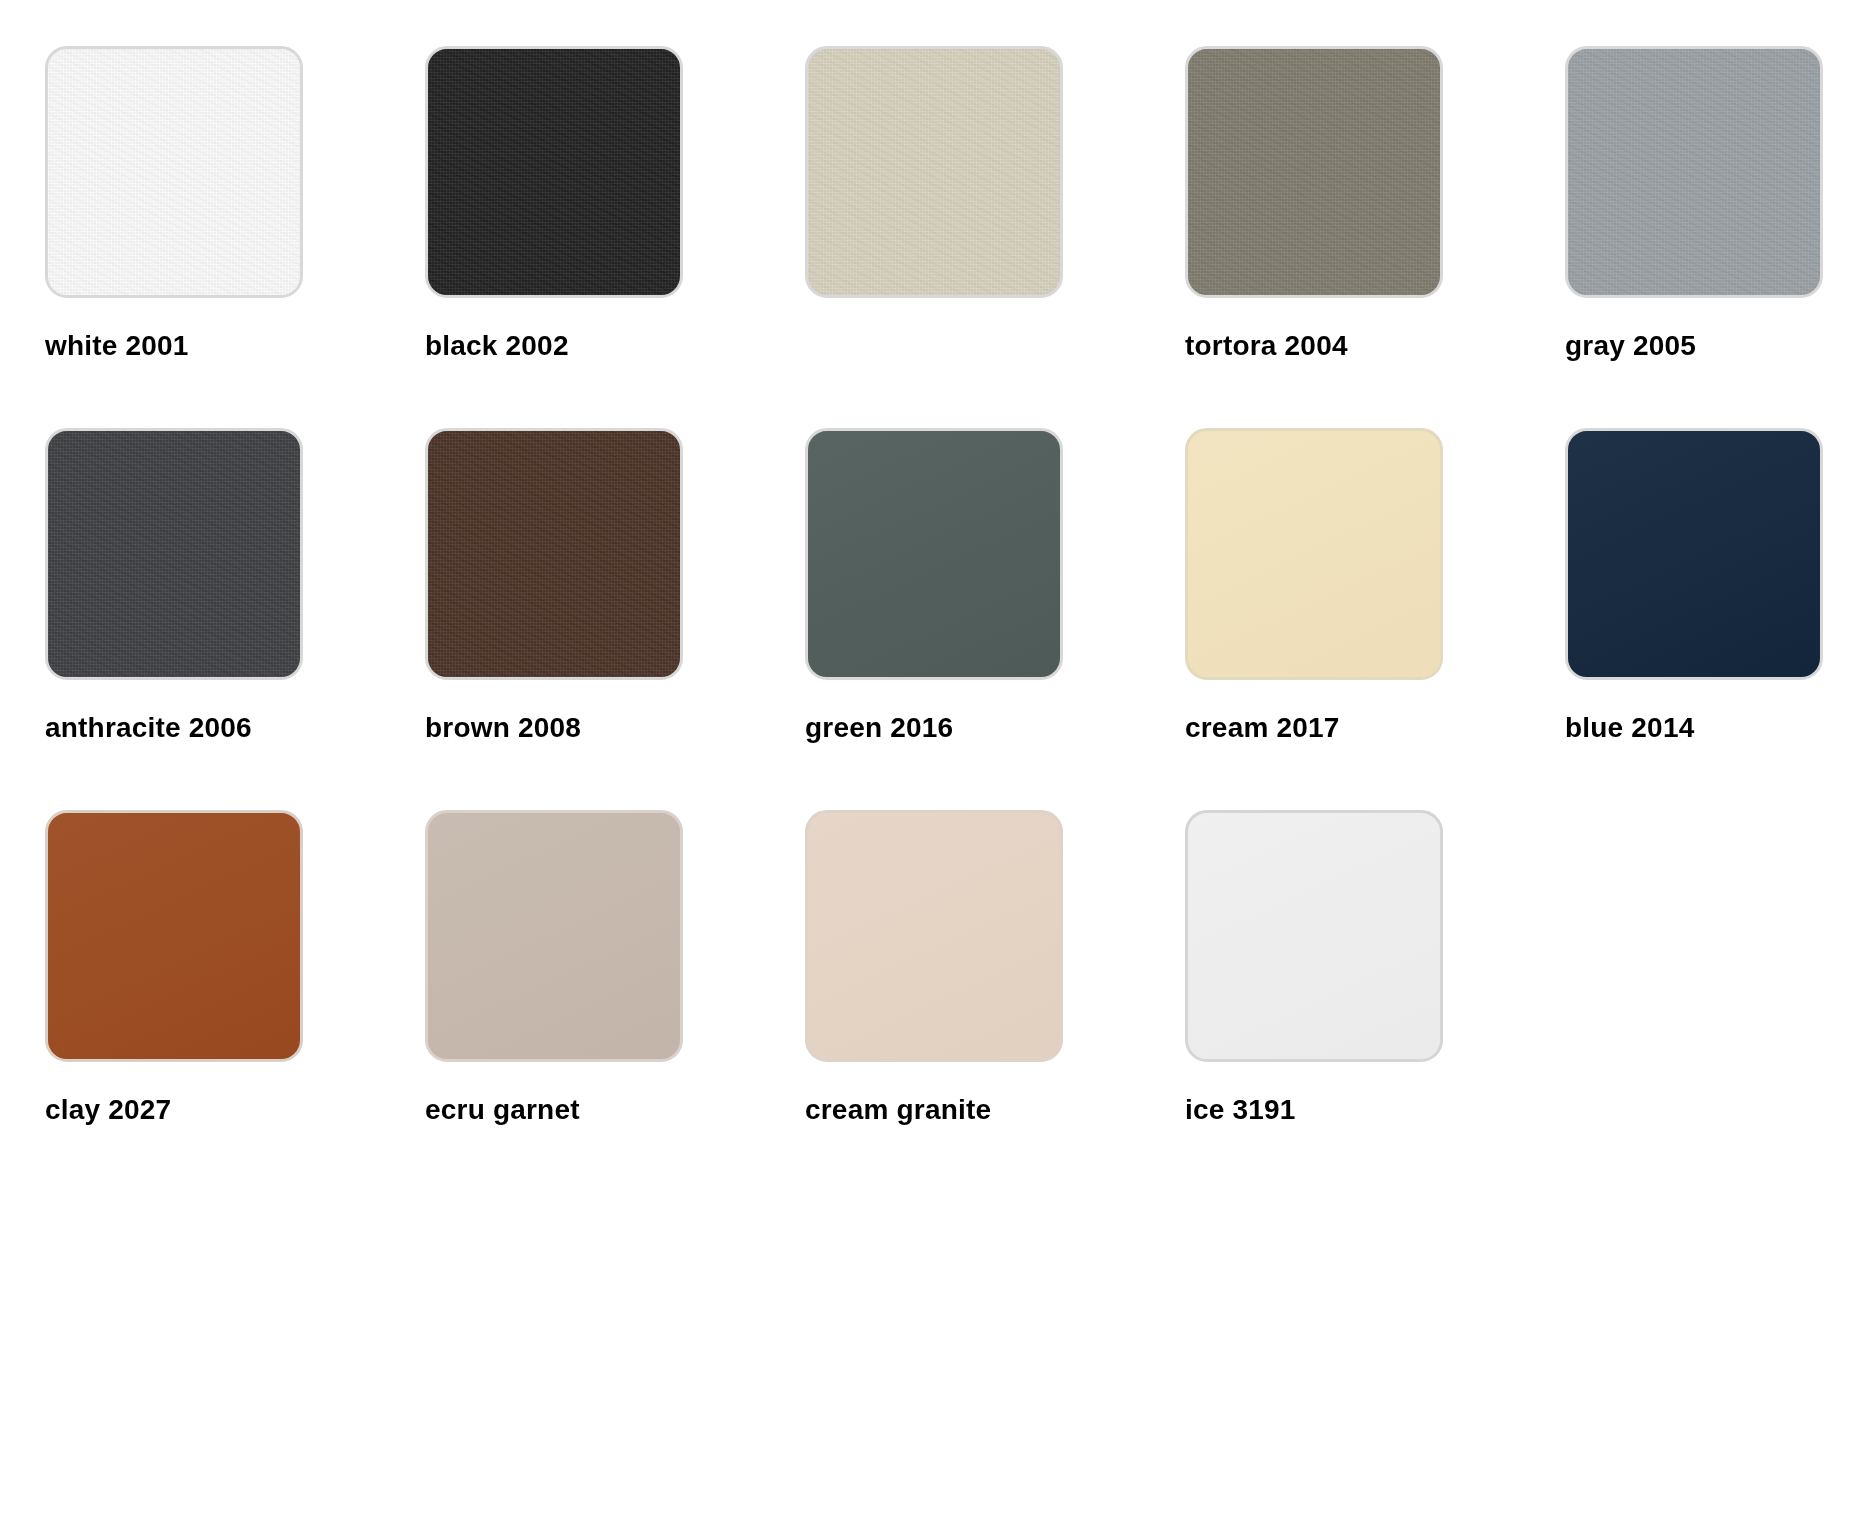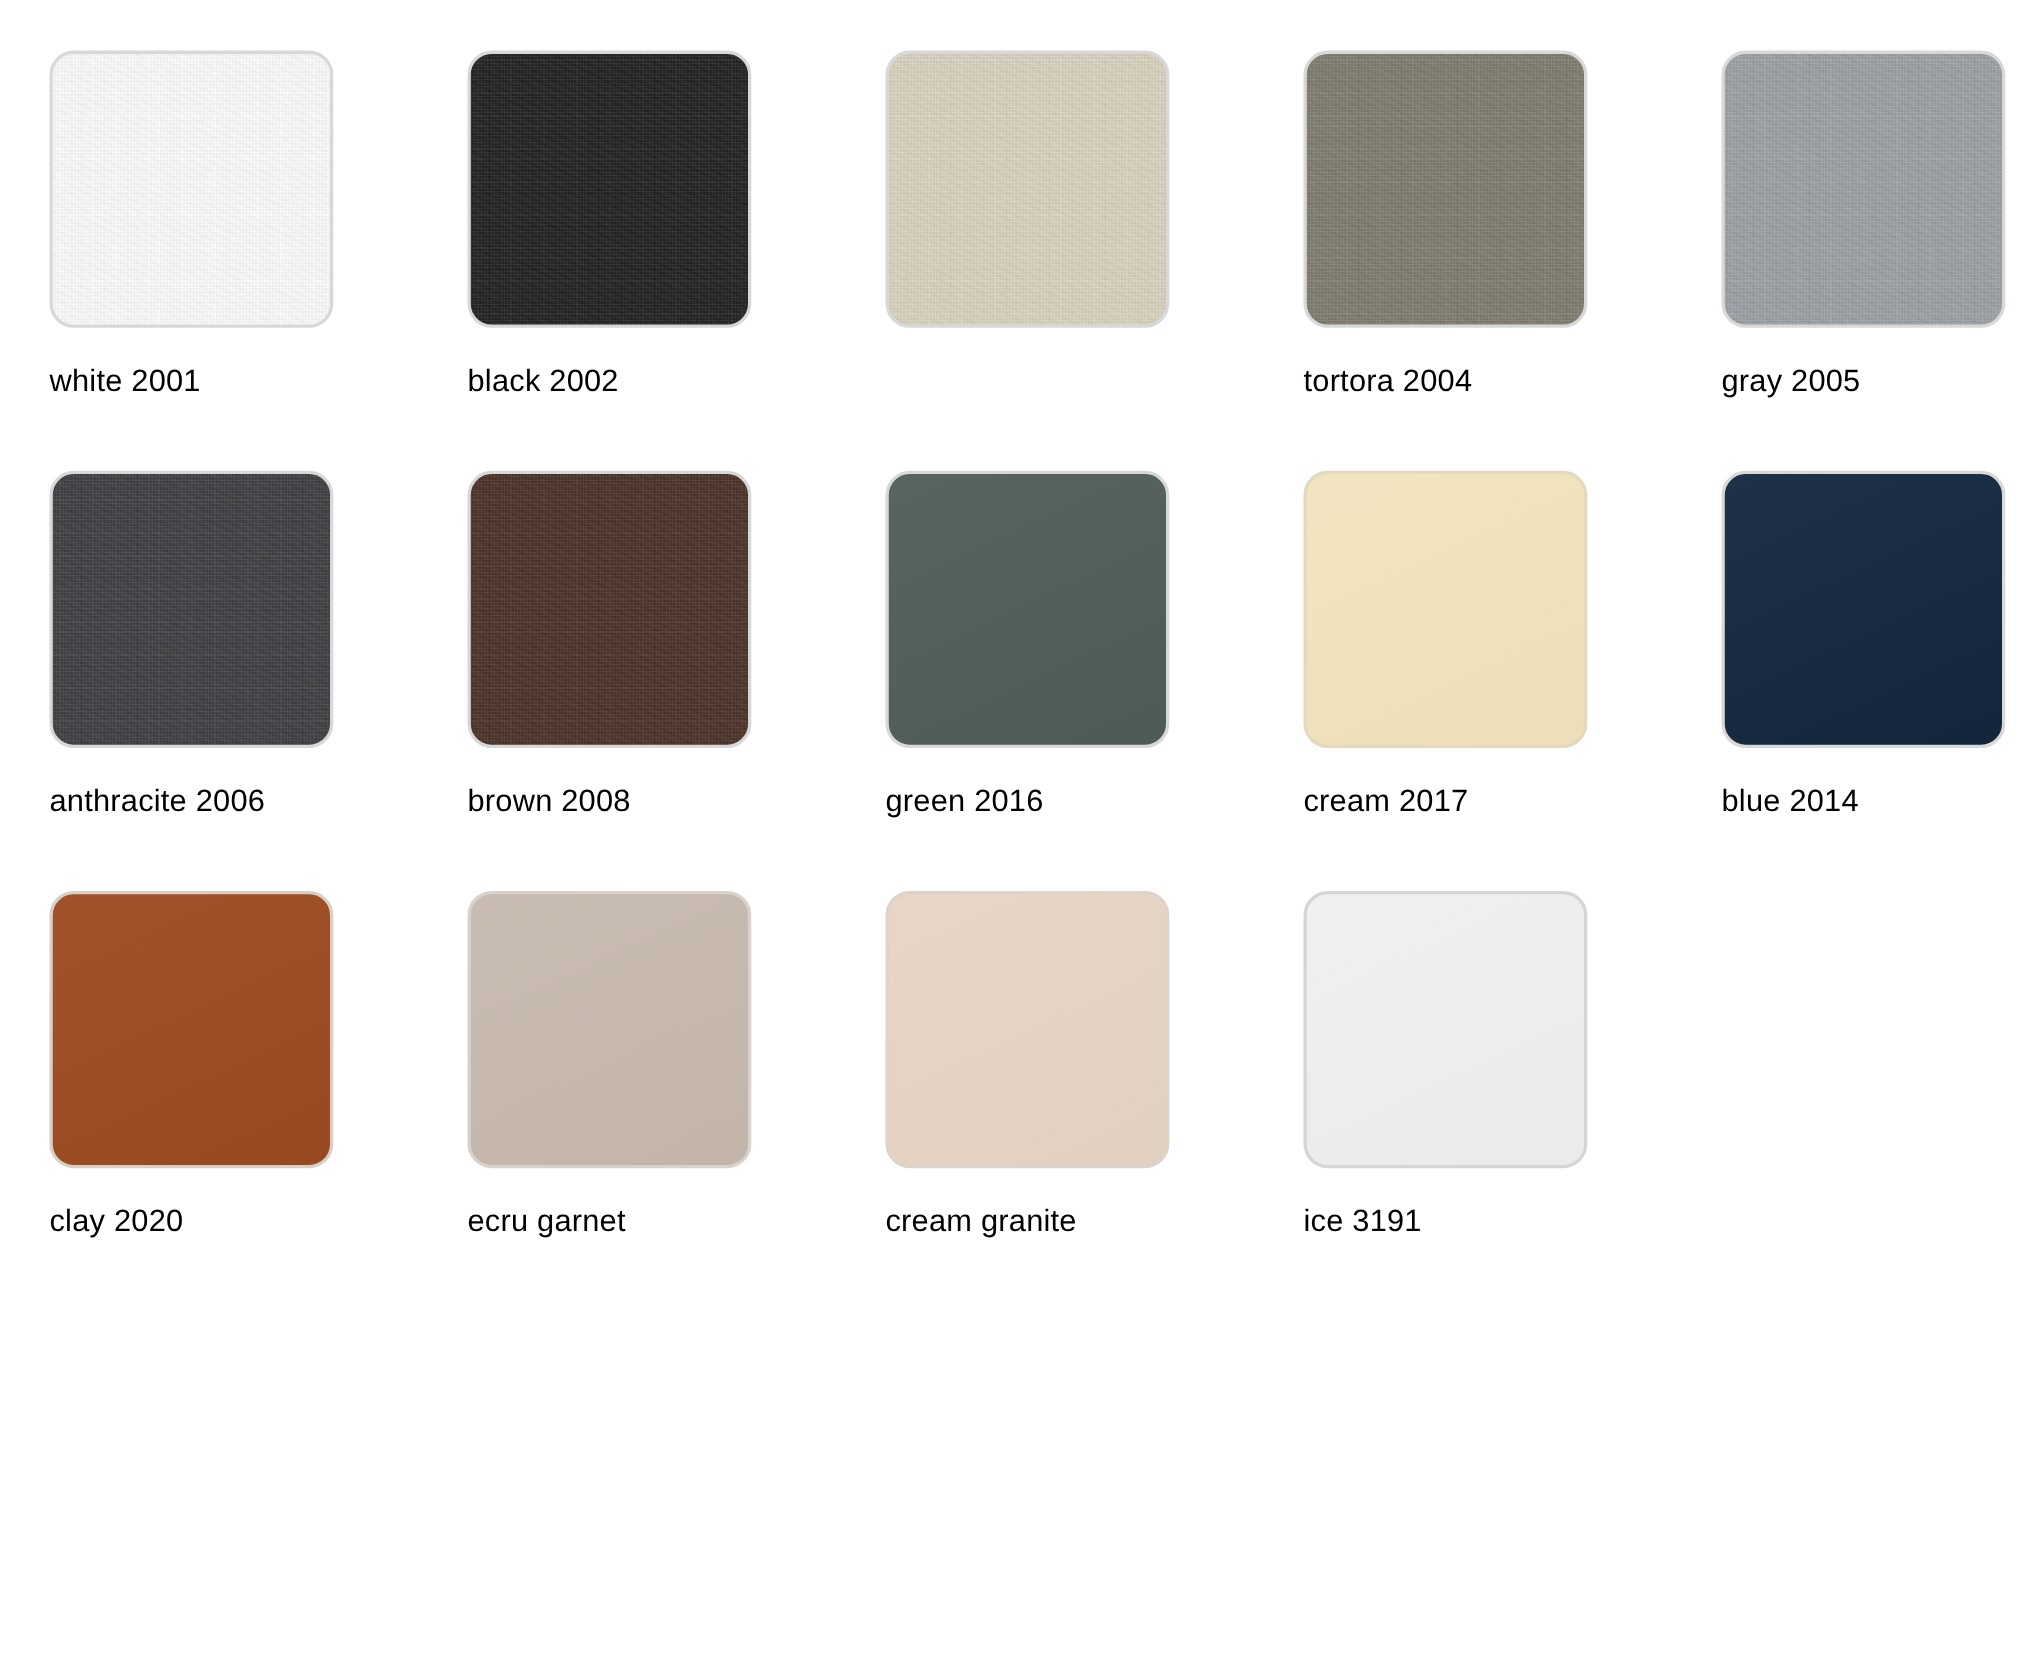--- a/index.html
+++ b/index.html
@@ -75,20 +75,21 @@
     background: linear-gradient(155deg, rgba(255,255,255,.05), rgba(0,0,0,.02));
   }
 
   .swatch-label {
     margin-top: 32px;
     font-size: 28px;
     line-height: 32px;
     color: #000000;
     letter-spacing: .2px;
     white-space: nowrap;
+    font-weight: bold;
   }
 </style>
 </head>
 <body>
 
 <main id="swatch-grid">
     <div class="swatch-cell">
       <div class="swatch-chip textured" style="background-color: rgb(251, 251, 251); border-color: rgb(216, 216, 216);"></div>
       <div class="swatch-label">white 2001</div>
     </div>
@@ -122,21 +123,21 @@
     <div class="swatch-cell">
       <div class="swatch-chip smooth" style="background-color: rgb(242, 227, 189); border-color: rgb(227, 217, 191);"></div>
       <div class="swatch-label">cream 2017</div>
     </div>
     <div class="swatch-cell">
       <div class="swatch-chip smooth" style="background-color: rgb(19, 38, 60); border-color: rgb(216, 216, 216);"></div>
       <div class="swatch-label">blue 2014</div>
     </div>
     <div class="swatch-cell">
       <div class="swatch-chip smooth" style="background-color: rgb(155, 74, 31); border-color: rgb(217, 207, 198);"></div>
-      <div class="swatch-label">clay 2020</div>
+      <div class="swatch-label">clay 2027</div>
     </div>
     <div class="swatch-cell">
       <div class="swatch-chip smooth" style="background-color: rgb(198, 184, 173); border-color: rgb(217, 210, 203);"></div>
       <div class="swatch-label">ecru garnet</div>
     </div>
     <div class="swatch-cell">
       <div class="swatch-chip smooth" style="background-color: rgb(230, 212, 196); border-color: rgb(222, 211, 201);"></div>
       <div class="swatch-label">cream granite</div>
     </div>
     <div class="swatch-cell">

